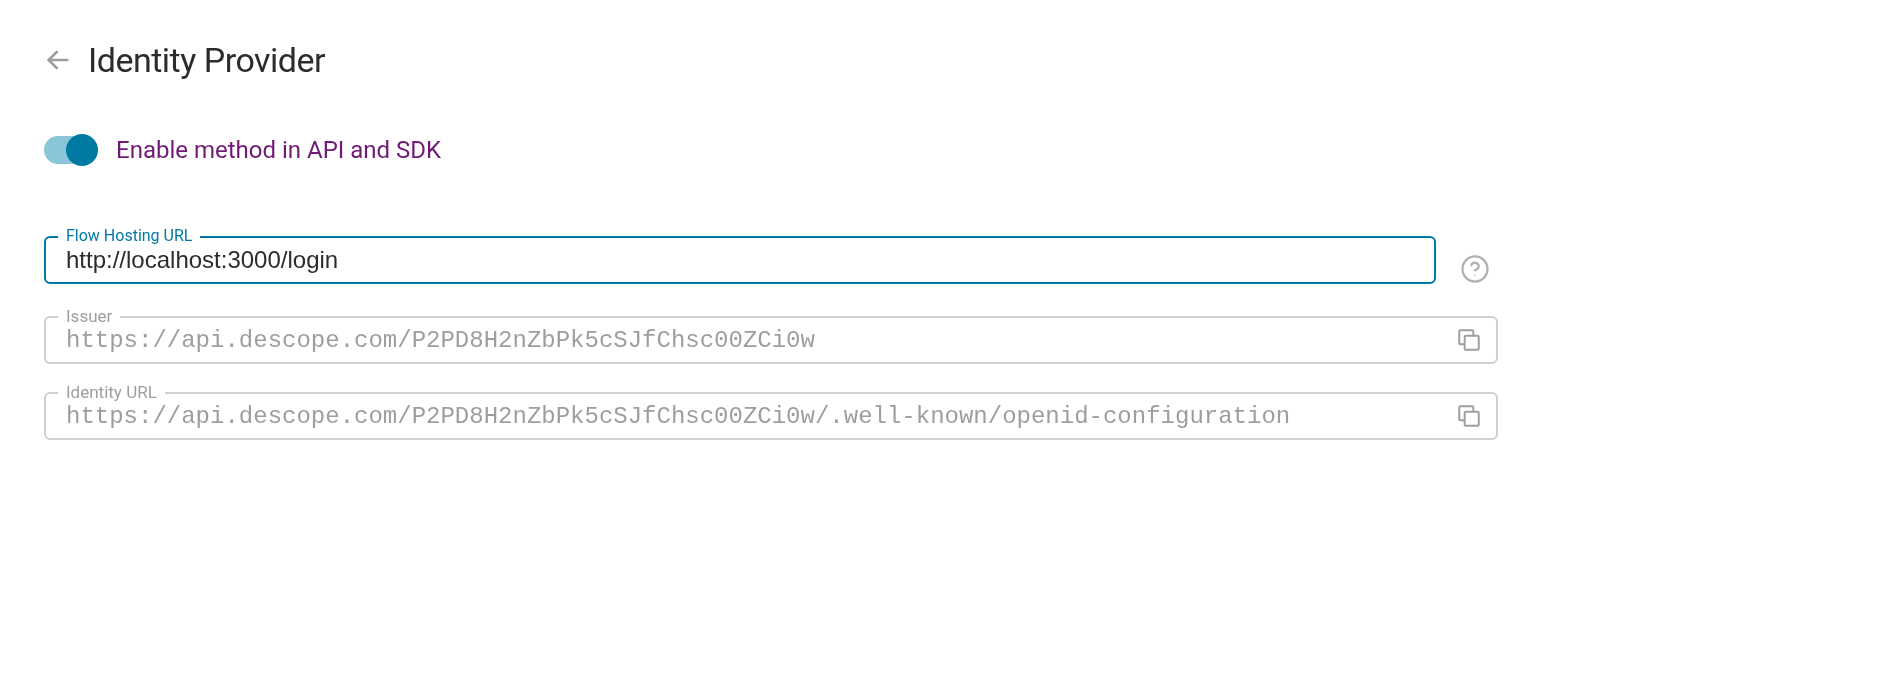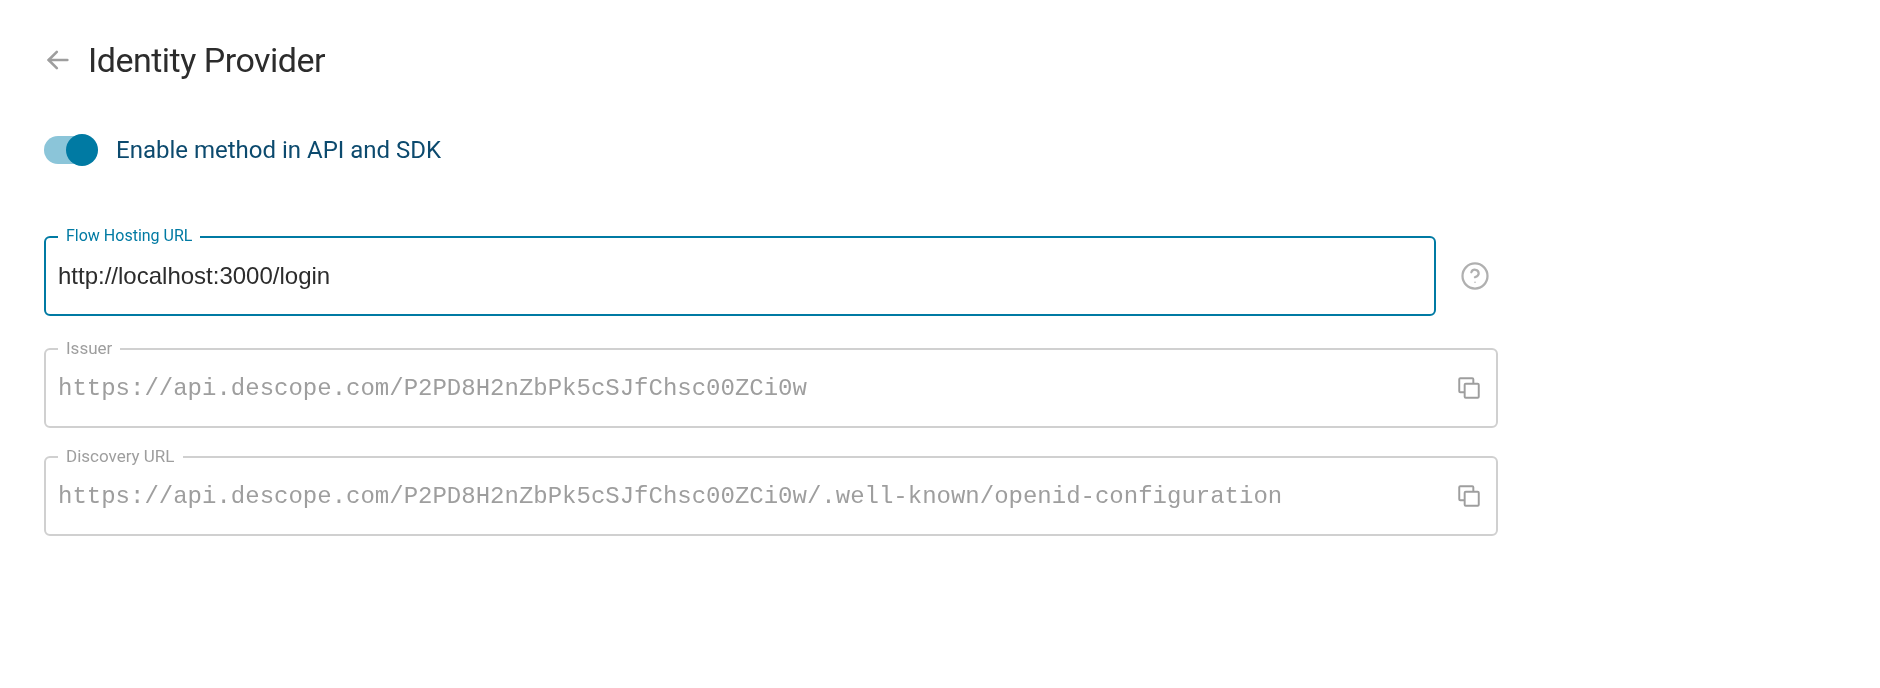--- a/index.html
+++ b/index.html
@@ -49,25 +49,25 @@
       position: absolute;
       right: -2px;
       top: -2px;
       width: 32px;
       height: 32px;
       border-radius: 50%;
       background: #007aa3;
     }
     .toggle-label {
       font-size: 24px;
-      color: #0c4a6e;
+      color: #701a75;
     }
     .field-row {
       display: flex;
-      align-items: center;
+      align-items: flex-end;
       gap: 24px;
       margin-bottom: 32px;
     }
     .field {
       position: relative;
       flex: 1;
       max-width: 1392px;
     }
     .field-legend {
       position: absolute;
@@ -78,22 +78,22 @@
       font-size: 17px;
       color: #9e9e9e;
       z-index: 1;
     }
     .field-legend.focused {
       color: #007aa3;
       font-size: 16px;
     }
     .field-input {
       width: 100%;
-      height: 80px;
-      padding: 0 12px;
+      height: 48px;
+      padding: 0 20px;
       font-size: 24px;
       border: 2px solid #d0d0d0;
       border-radius: 6px;
       color: #2c2c2c;
       background: #ffffff;
       outline: none;
     }
     .field-input.focused {
       border: 2px solid #007aa3;
     }
@@ -170,21 +170,21 @@
       <svg width="26" height="26" viewBox="0 0 24 24" fill="none" stroke="currentColor" stroke-width="1.8">
         <rect x="8" y="8" width="13" height="13" rx="1"></rect>
         <path d="M16 8 V4 a1 1 0 0 0 -1 -1 H4 a1 1 0 0 0 -1 1 v11 a1 1 0 0 0 1 1 h4"></path>
       </svg>
     </div>
   </div>
 </div>
 
 <div class="field-row readonly-row">
   <div class="field">
-    <span class="field-legend">Discovery URL</span>
+    <span class="field-legend">Identity URL</span>
     <input type="text" class="field-input readonly" readonly="" value="https://api.descope.com/P2PD8H2nZbPk5cSJfChsc00ZCi0w/.well-known/openid-configuration" style="">
     <div class="copy-icon">
       <svg width="26" height="26" viewBox="0 0 24 24" fill="none" stroke="currentColor" stroke-width="1.8">
         <rect x="8" y="8" width="13" height="13" rx="1"></rect>
         <path d="M16 8 V4 a1 1 0 0 0 -1 -1 H4 a1 1 0 0 0 -1 1 v11 a1 1 0 0 0 1 1 h4"></path>
       </svg>
     </div>
   </div>
 </div>
 

